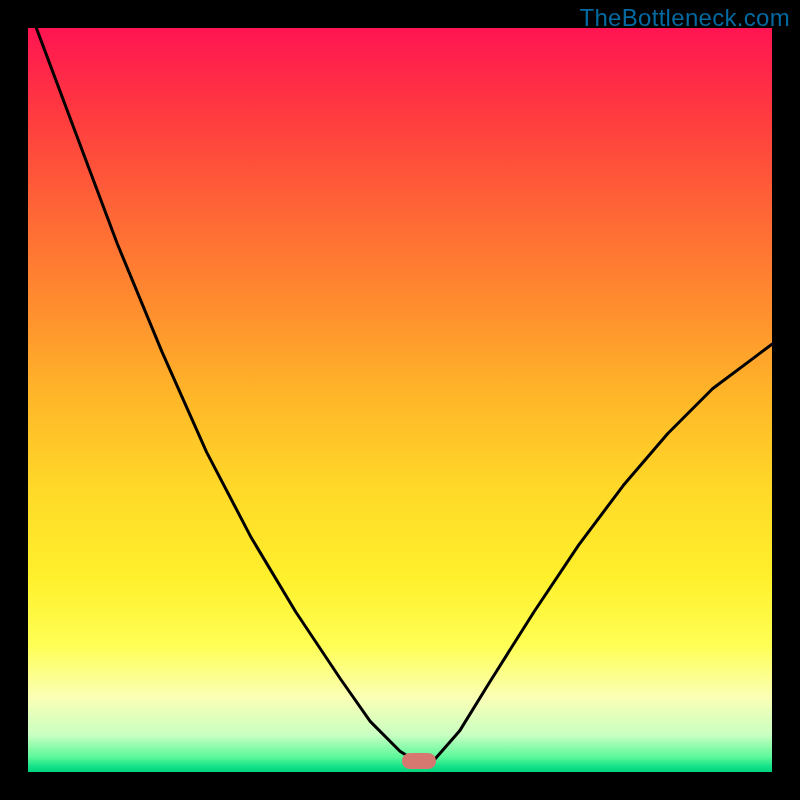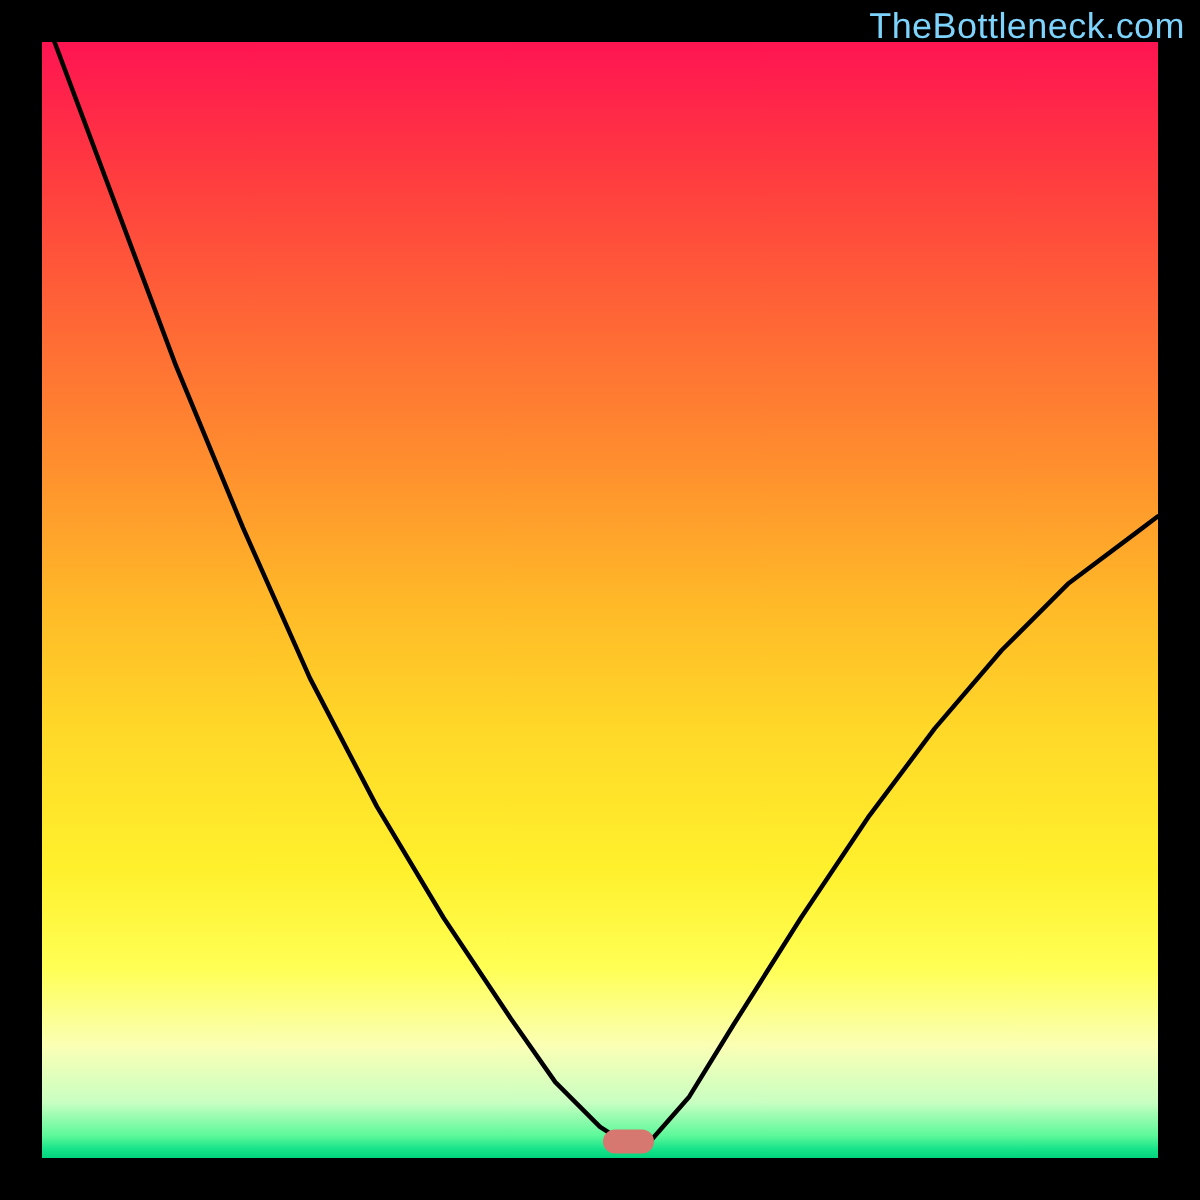--- a/index.html
+++ b/index.html
@@ -13,21 +13,21 @@
   .chart-container {
     position: relative;
     width: 800px;
     height: 800px;
     background: #000;
   }
   .watermark {
     position: absolute;
     top: 4px;
     right: 10px;
-    color: #7dd3fc;
+    color: #0369a1;
     font-family: Arial, Helvetica, sans-serif;
     font-size: 24px;
     font-weight: 500;
     letter-spacing: 0.3px;
     z-index: 5;
   }
   .plot-area {
     position: absolute;
     left: 28px;
     top: 28px;

